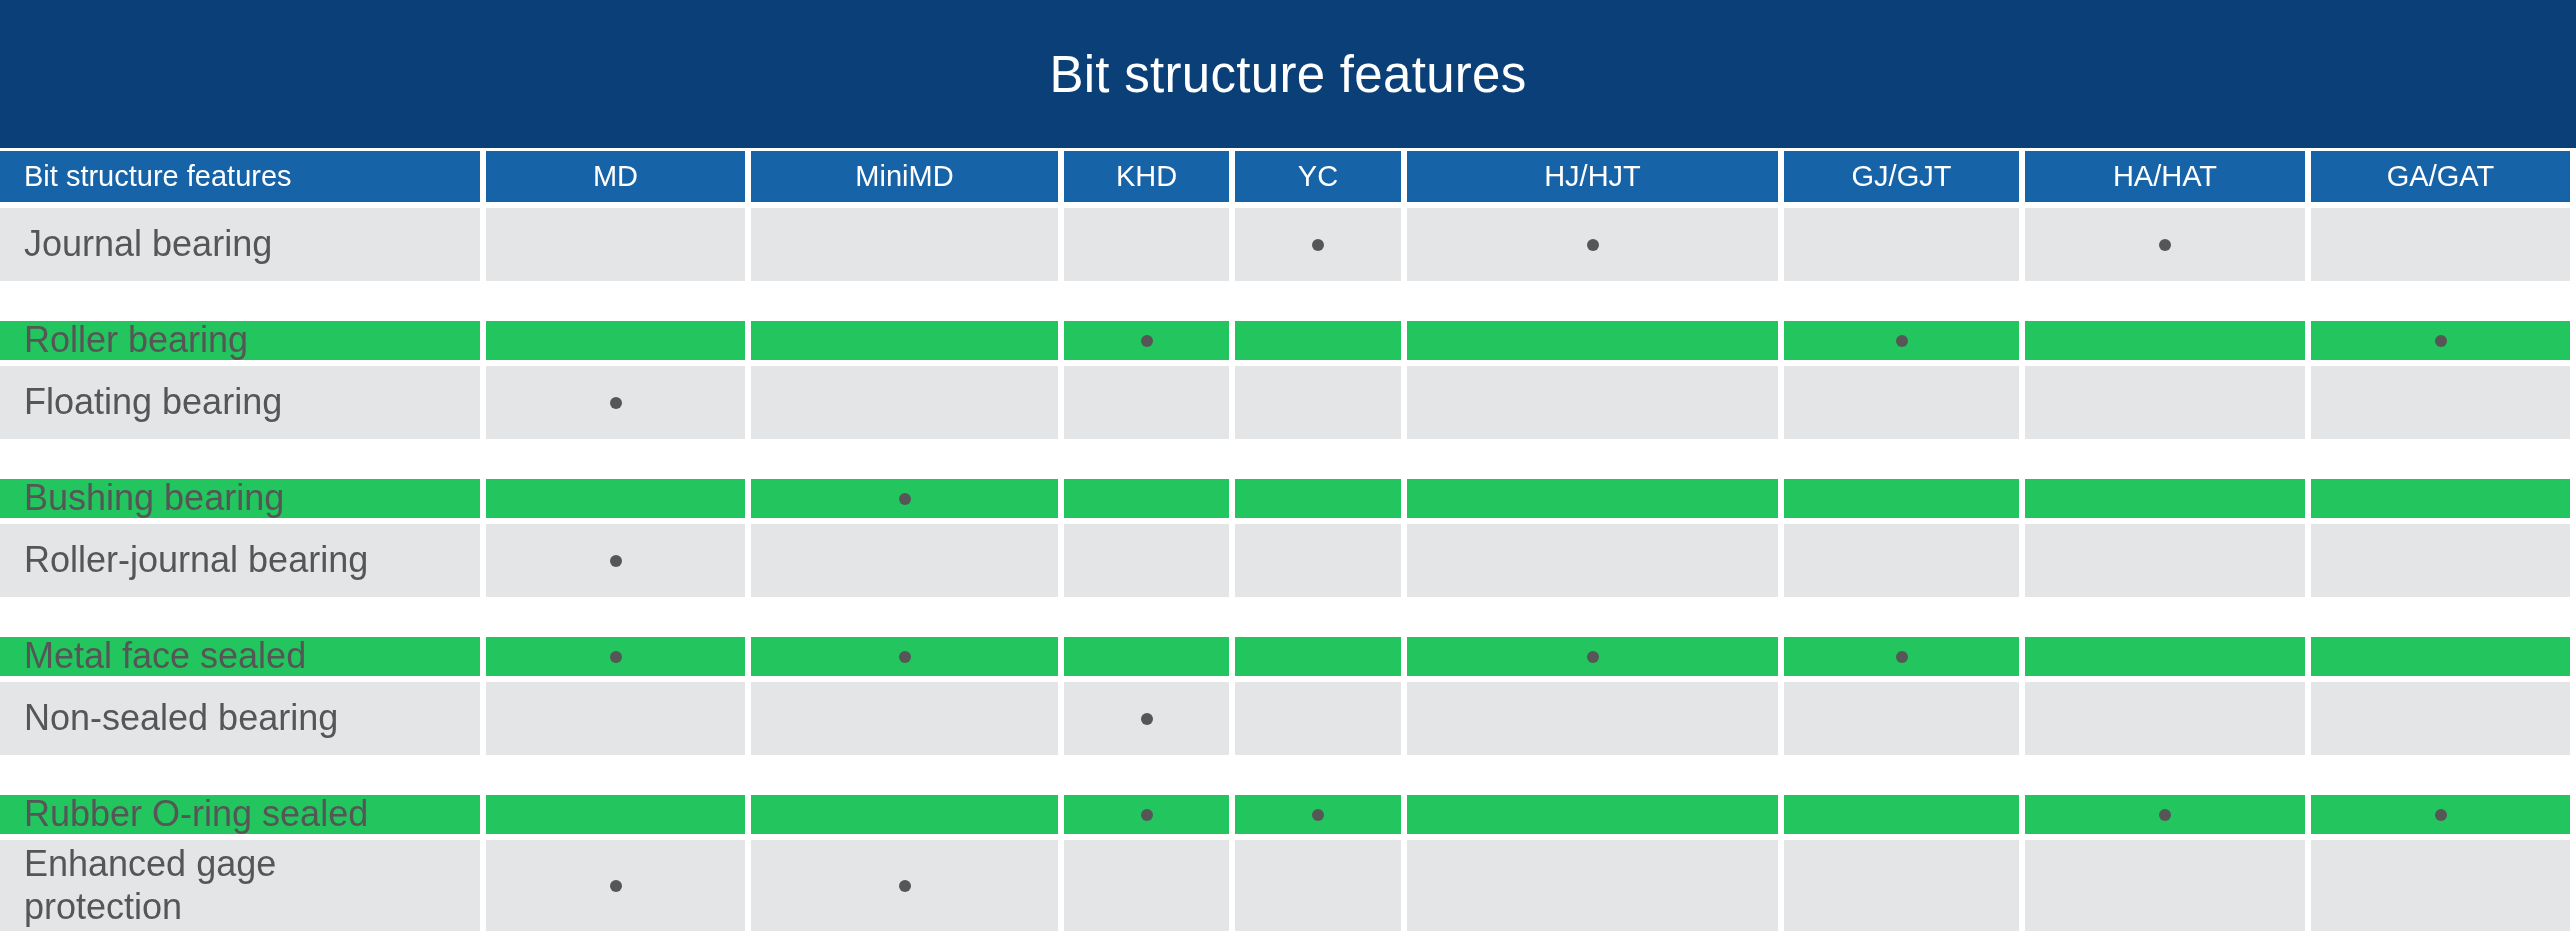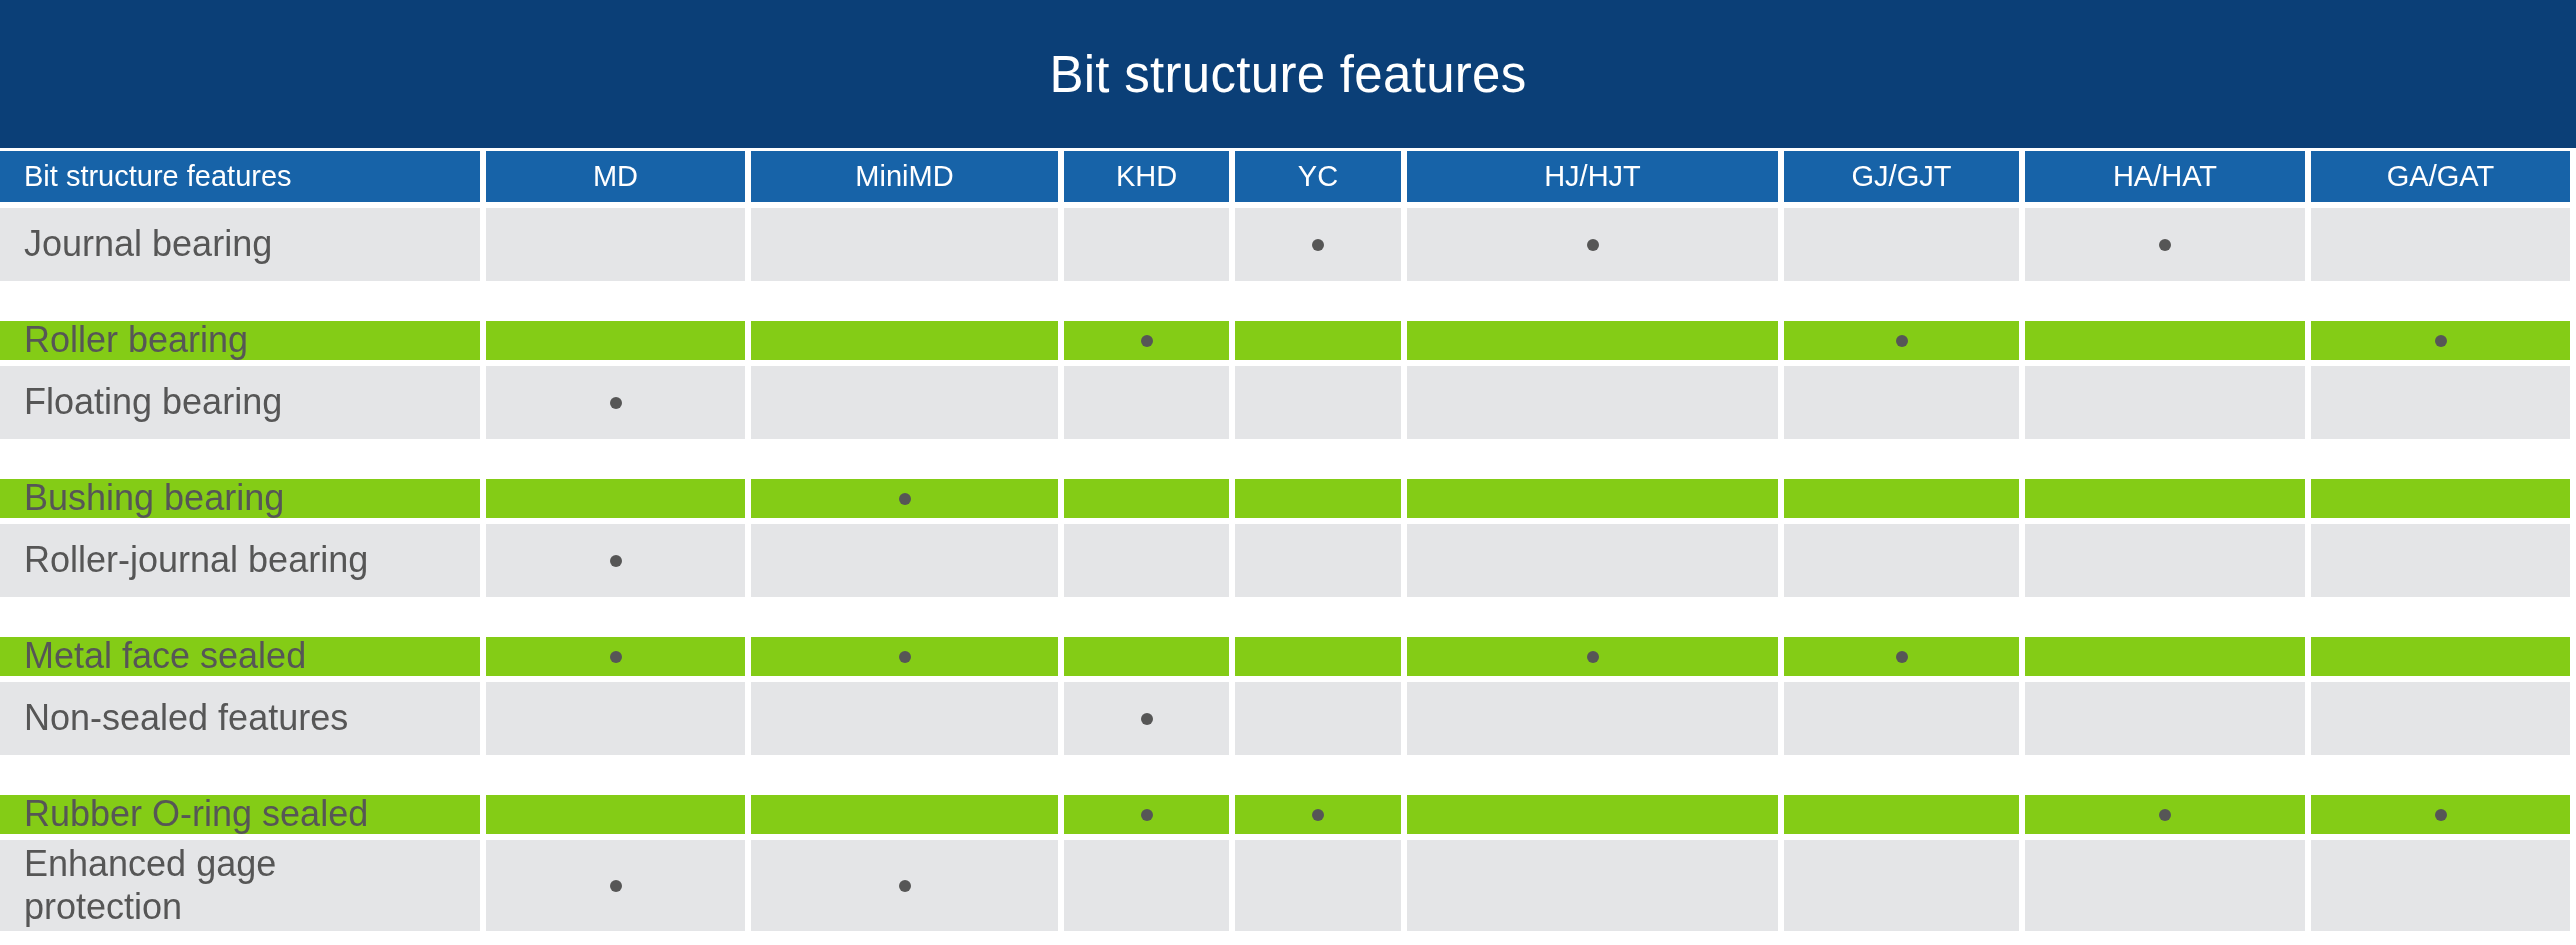--- a/index.html
+++ b/index.html
@@ -66,21 +66,21 @@
   }
   .header-row .cell.c0 {
     justify-content:flex-start;
     padding-left:24px;
   }
 
   
   .body-row { height:73px; margin-bottom:6px; }
   .body-row.tall { height:91px; margin-bottom:9px; }
   .body-row .cell { background:#e4e5e7; }
-  .body-row.alt .cell { background:#84cc16;margin-top:34px; }
+  .body-row.alt .cell { background:#22c55e;margin-top:34px; }
 
   .row-label {
     color:#565656;
     font-size:36px;
     font-weight:400;
     padding-left:24px;
     line-height:1.18;
     white-space:pre-line;
   }
 
@@ -220,21 +220,21 @@
         </div>
       <div class="cell c6 mark-cell">
           <span class="dot"></span>
         </div>
       <div class="cell c7 mark-cell"></div>
       <div class="cell c8 mark-cell"></div>
     </div>
 
     <div class="row body-row">
       <div class="cell c0">
-          <span class="row-label">Non-sealed features</span>
+          <span class="row-label">Non-sealed bearing</span>
         </div>
       <div class="cell c1 mark-cell"></div>
       <div class="cell c2 mark-cell"></div>
       <div class="cell c3 mark-cell">
           <span class="dot"></span>
         </div>
       <div class="cell c4 mark-cell"></div>
       <div class="cell c5 mark-cell"></div>
       <div class="cell c6 mark-cell"></div>
       <div class="cell c7 mark-cell"></div>

